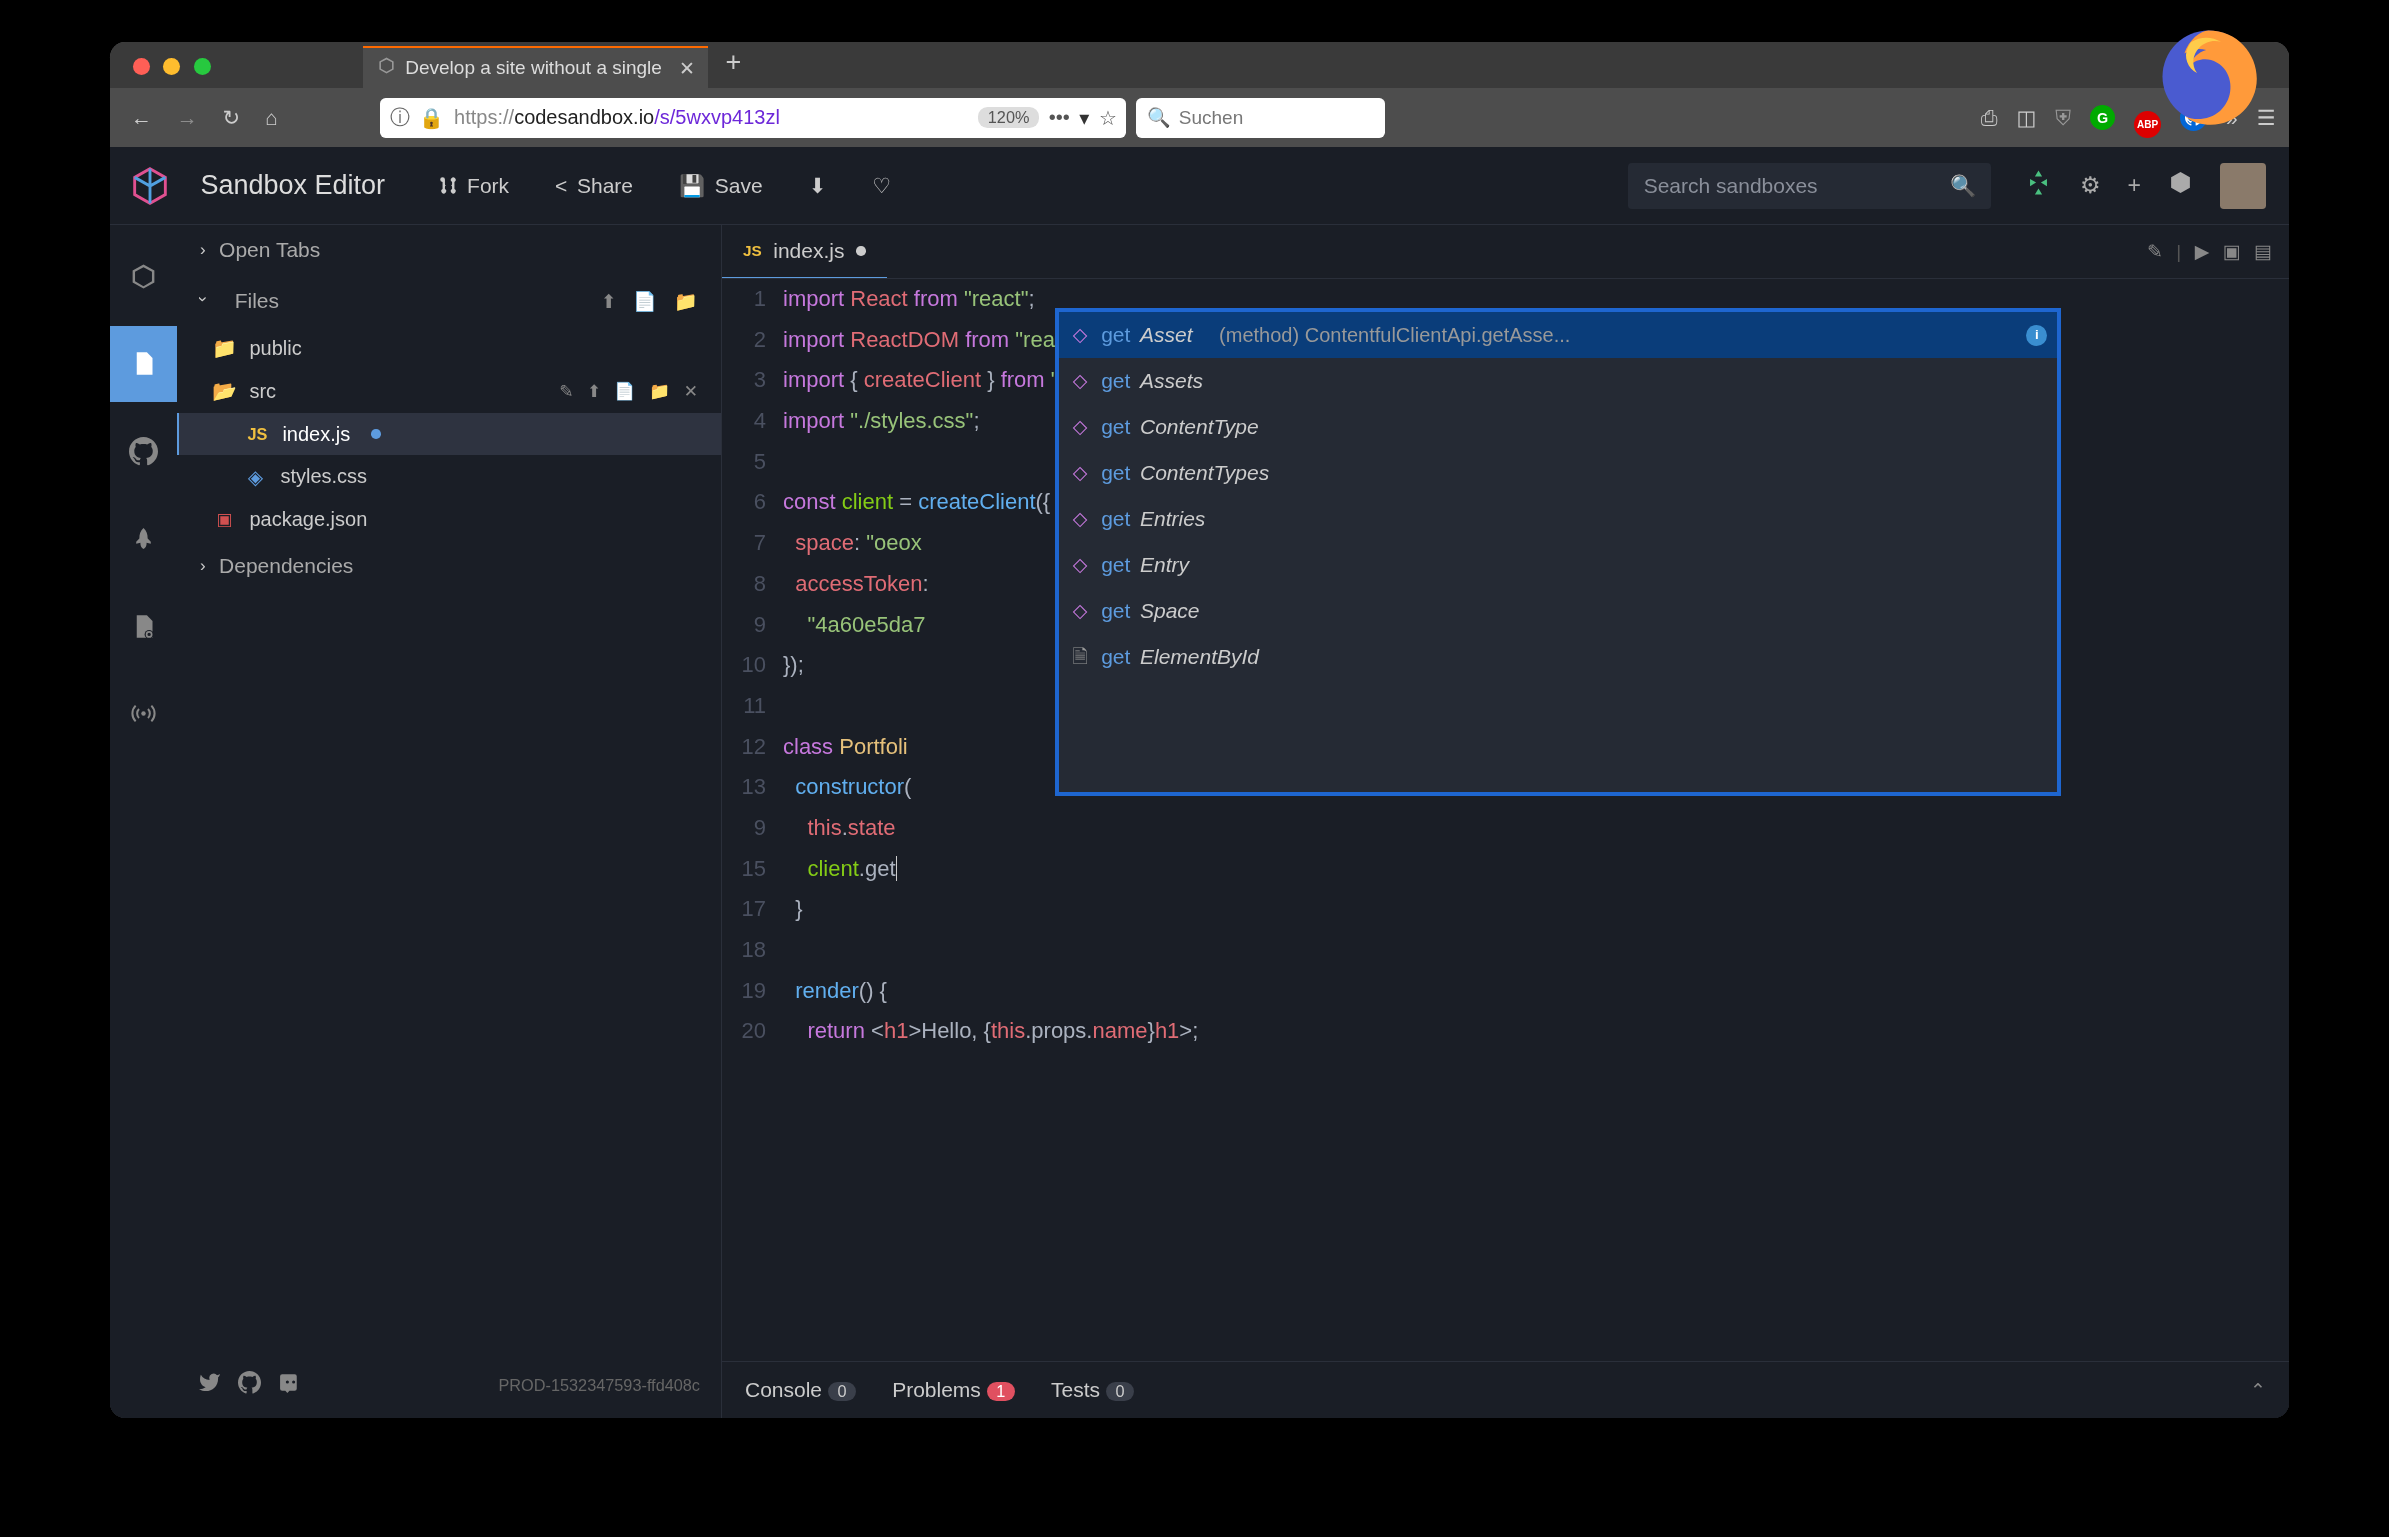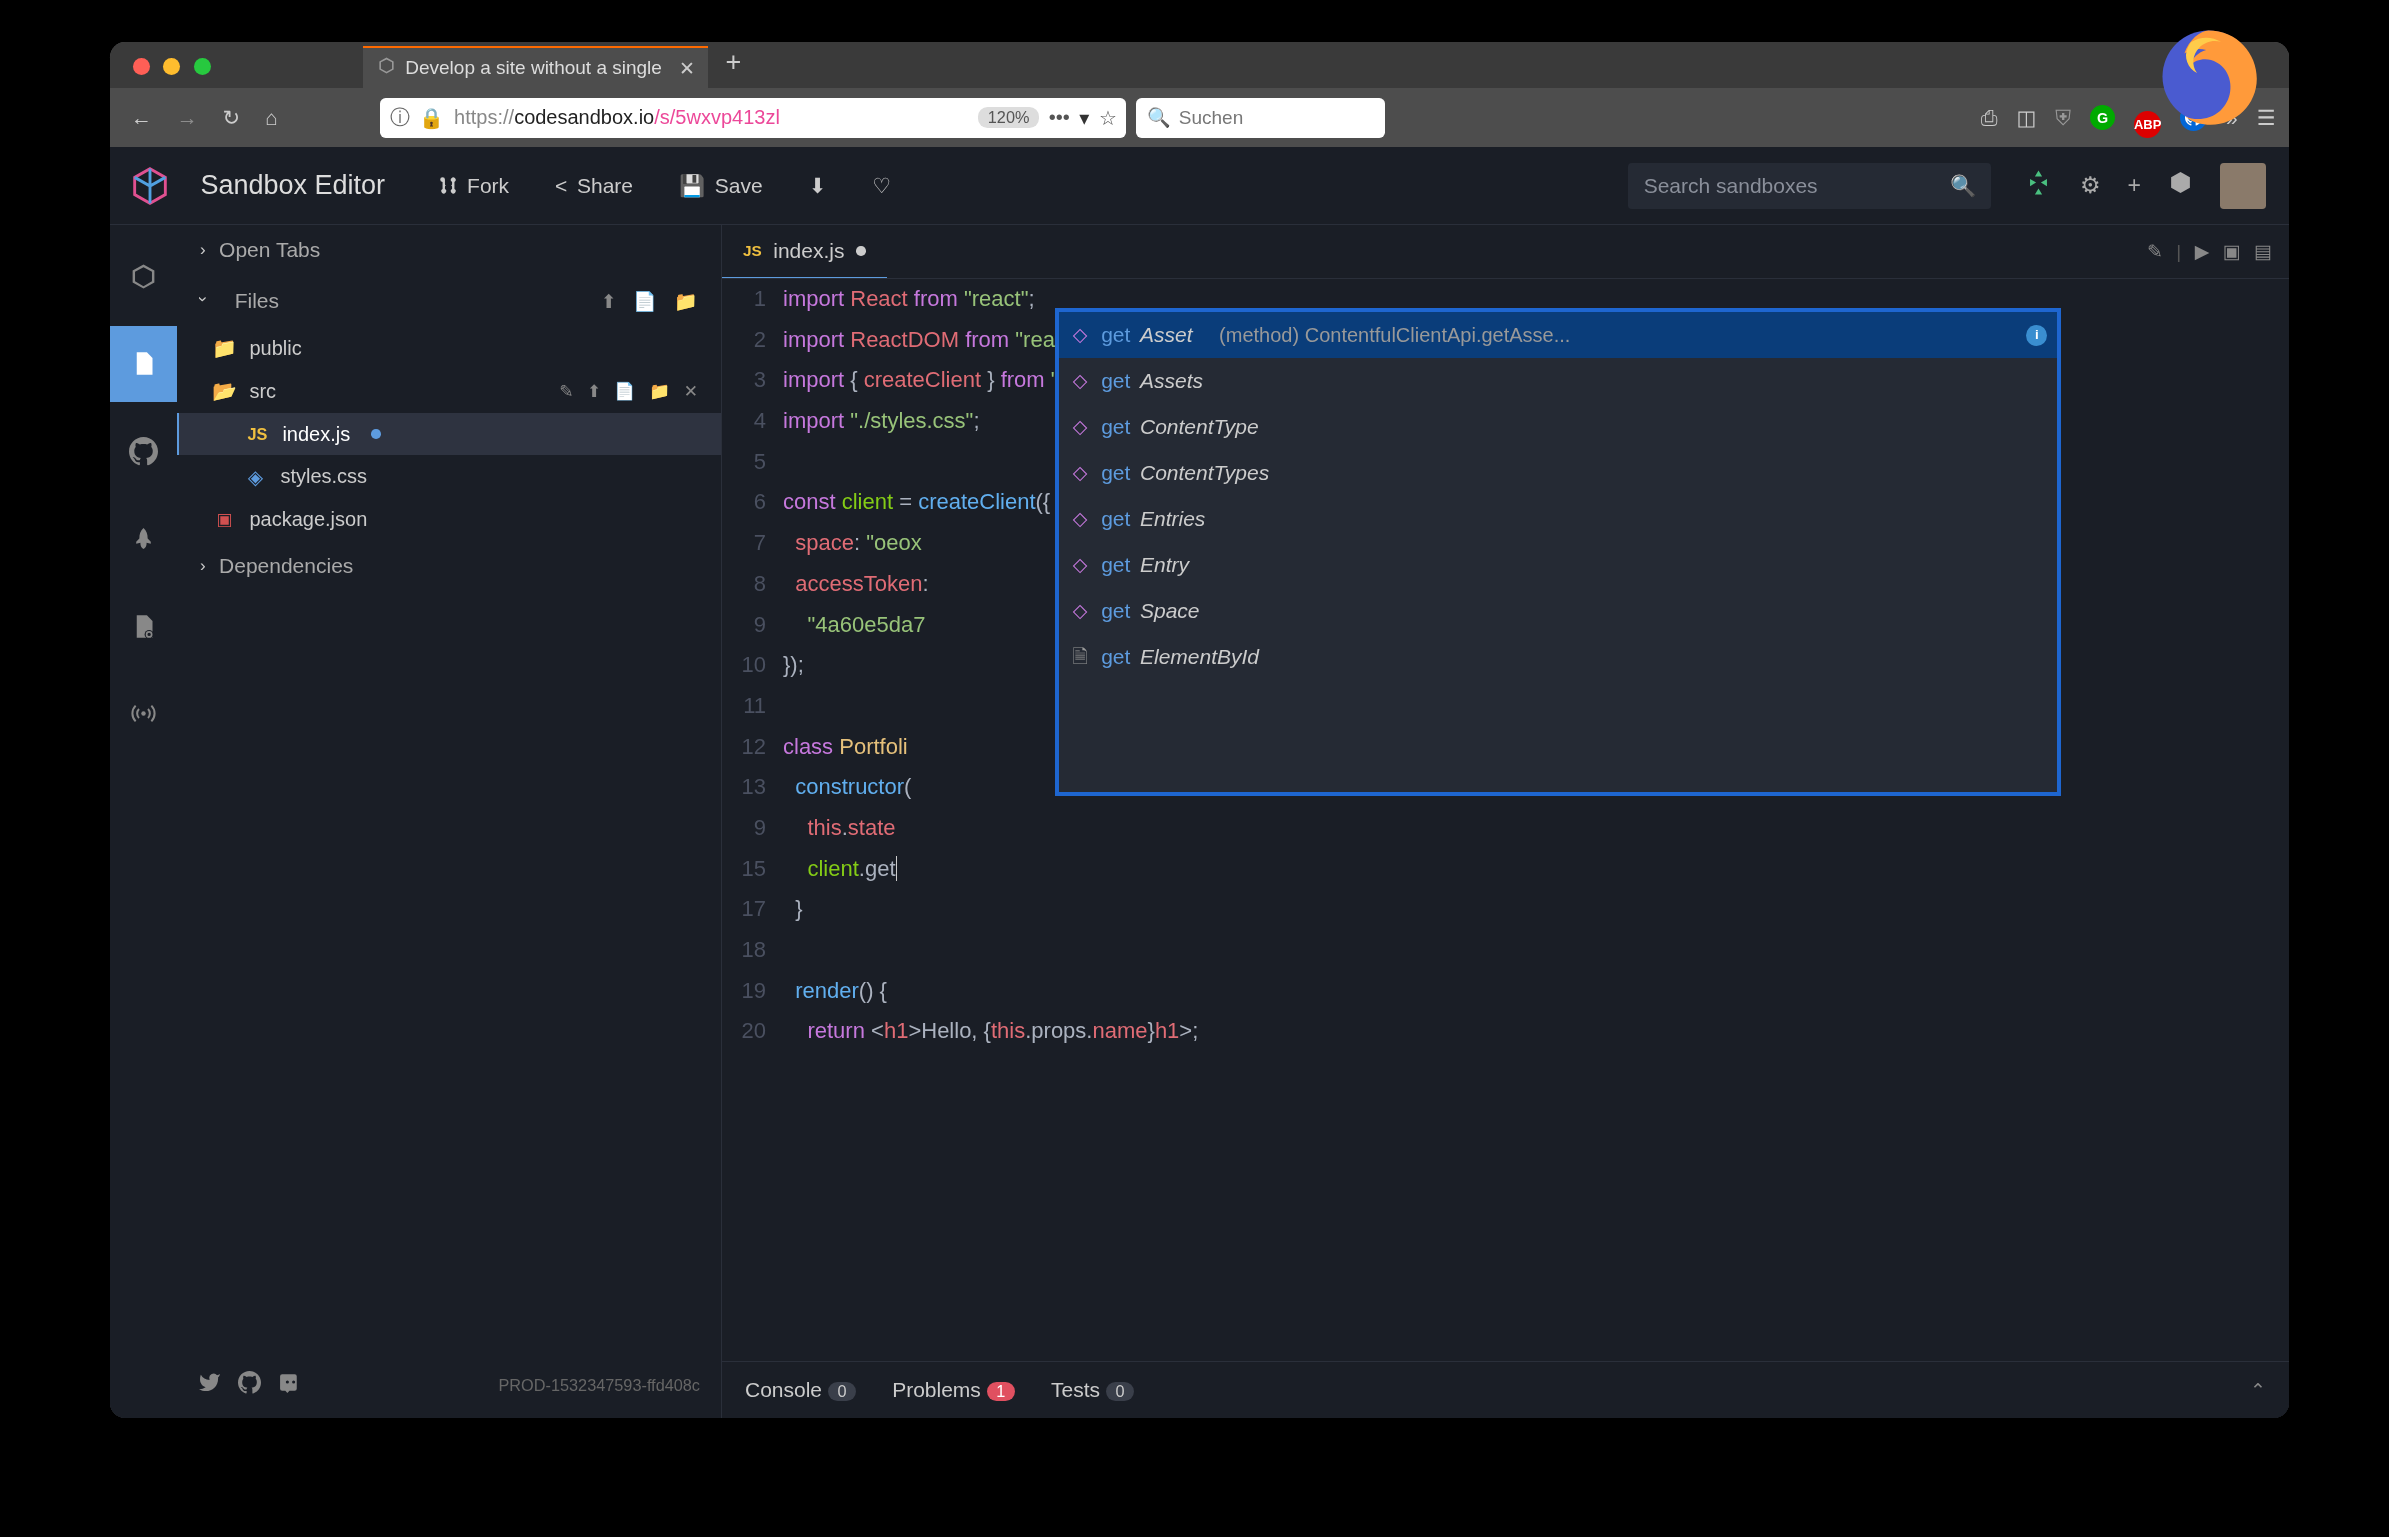--- a/index.html
+++ b/index.html
@@ -13,25 +13,25 @@
 .tab { margin-left: 143px; background: #4d4d4d; height: 42px; display: flex; align-items: center; gap: 9.6px; padding: 0 13.4px; border-top: 2.9px solid #ff6a00; font-size: 19px; color: #ddd; max-width: 363px; }
 .tab-x { color: #ccc; font-size: 19px; margin-left: 7.6px; }
 .addtab { color: #ccc; font-size: 27px; padding: 0 17px 9.6px; }
 .toolbar { height: 59px; background: #4d4d4d; display: flex; align-items: center; padding: 0 13.4px; gap: 9.6px; }
 .nav-btn { color: #ccc; font-size: 21px; padding: 5.7px 7.6px; }
 .urlbar { display: flex; align-items: center; background: #fff; border-radius: 5.7px; height: 40px; flex: 0 0 746px; padding: 0 9.6px; gap: 9.6px; color: #555; font-size: 20px; }
 .urlbar .lock { color: #27ae60; }
 .urlbar .zoom { background: #ddd; border-radius: 9.6px; padding: 1px 9.6px; font-size: 16.3px; color: #555; }
 .urlbar .url-proto { color: #888; }
 .urlbar .url-host { color: #222; }
-.urlbar .url-path { color: #ec4899; }
+.urlbar .url-path { color: #6d28d9; }
 .searchbar { display: flex; align-items: center; background: #fff; border-radius: 5.7px; height: 40px; width: 249px; padding: 0 11.5px; gap: 7.6px; color: #777; font-size: 19px; }
 .tb-right { margin-left: auto; display: flex; align-items: center; gap: 19px; color: #ccc; }
 .tb-right .ico { font-size: 21px; }
-.adblock { background: #d00; color: #fff; border-radius: 50%; width: 27px; height: 27px; display: flex; align-items: center; justify-content: center; font-size: 13px; font-weight: bold; margin-top: 14px; }
+.adblock { background: #d00; color: #fff; border-radius: 50%; width: 27px; height: 27px; display: flex; align-items: center; justify-content: center; font-size: 10px; font-weight: bold; margin-top: 14px; }
 .gicon { background: #0a0; color: #fff; border-radius: 50%; width: 25px; height: 25px; display: flex; align-items: center; justify-content: center; font-size: 14.3px; font-weight: bold; }
 .ghicon { background: #0366d6; color: #fff; border-radius: 50%; width: 27px; height: 27px; display: flex; align-items: center; justify-content: center; }
 .firefox-logo { position: absolute; right: 124px; top: 19px; width: 115px; height: 115px; z-index: 100; }
 .app { flex: 1; background: #1a1e26; display: flex; flex-direction: column; overflow: hidden; }
 .appbar { height: 78px; display: flex; align-items: center; padding: 0 13.4px; gap: 23px; color: #ccc; border-bottom: 1px solid #2a2f3a; }
 .logo-cube { width: 54px; height: 54px; display: flex; align-items: center; justify-content: center; }
 .app-title { font-size: 27px; color: #ddd; margin-right: 19px; font-weight: 400; }
 .appbar-btn { display: flex; align-items: center; gap: 9.6px; font-size: 21px; color: #ccc; padding: 5.7px 11.5px; }
 .appbar-search { background: #252a34; color: #8a8f9a; padding: 0 15.3px; height: 46px; width: 363px; display: flex; align-items: center; gap: 11.5px; border-radius: 3.8px; font-size: 21px; margin-left: auto; }
 .appbar-right { display: flex; align-items: center; gap: 27px; font-size: 23px; color: #aaa; padding: 0 9.6px; }

